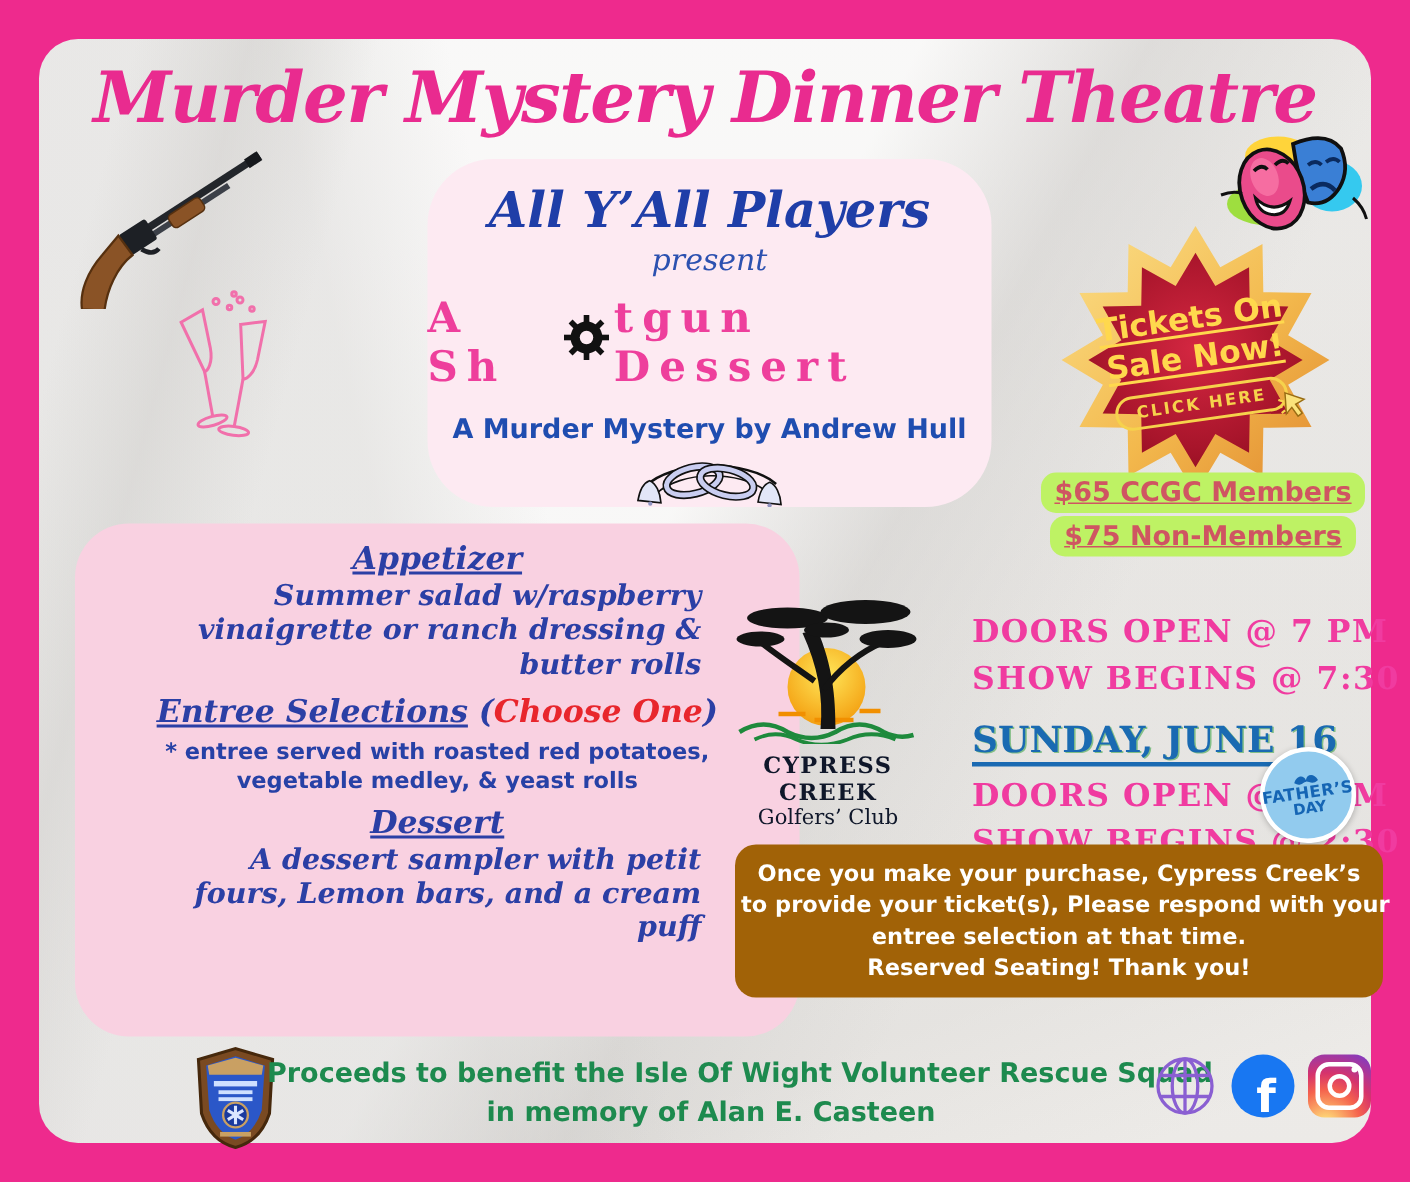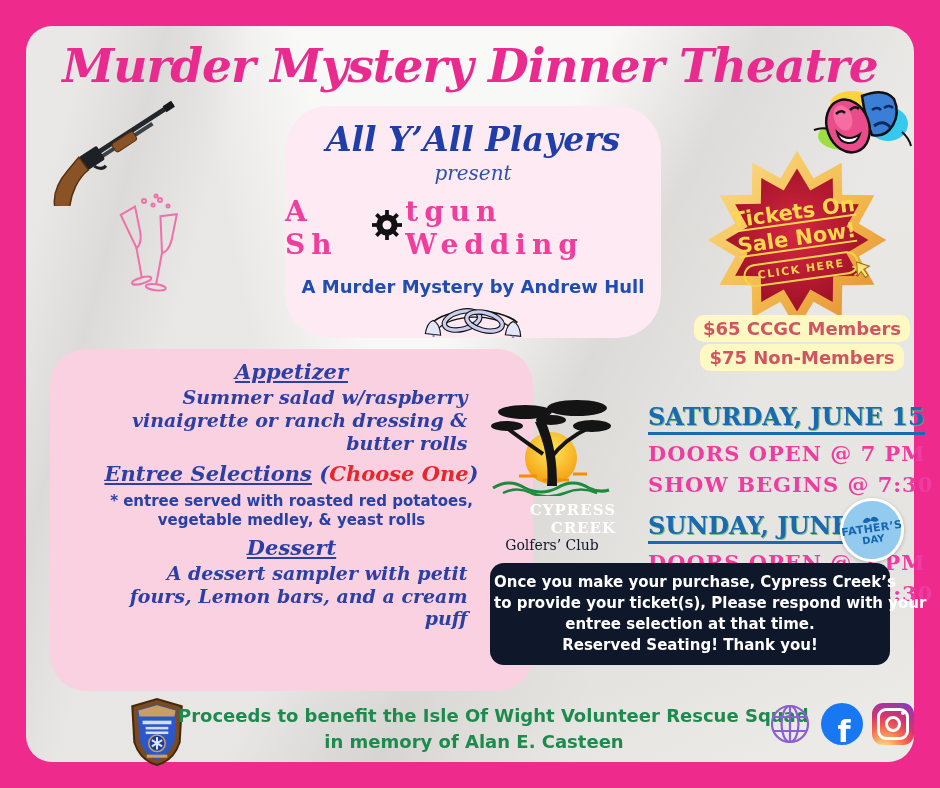--- a/index.html
+++ b/index.html
@@ -33,62 +33,62 @@
   .staroverlay{left:703px;top:146px;width:188px;height:188px;display:flex;flex-direction:column;
     align-items:center;justify-content:center;transform:rotate(-8deg);}
   .star-line{font:bold 21px "DejaVu Sans",sans-serif;color:#ffd84d;text-decoration:underline;
     text-underline-offset:3px;line-height:1.25;}
   .click-pill{margin-top:7px;position:relative;border:2px solid #f6d24c;border-radius:999px;
     padding:3px 12px;font:bold 11px "DejaVu Sans",sans-serif;color:#f6d24c;letter-spacing:1.5px;}
   .cursor{position:absolute;right:-16px;bottom:-13px;}
 
   
   .prices{left:712px;top:315px;width:180px;display:flex;flex-direction:column;align-items:center;gap:2px;}
-  .price-line{background:#fef9c3;color:#cf5562;font:bold 18px "DejaVu Sans",sans-serif;
-    padding:3px 9px;border-radius:10px;white-space:nowrap;}
+  .price-line{background:#bef264;color:#cf5562;font:bold 18px "DejaVu Sans",sans-serif;
+    padding:3px 9px;border-radius:10px;white-space:nowrap;text-decoration:underline;}
 
   
   .menu{left:50px;top:349px;width:483px;height:342px;background:#f9d1e1;border-radius:36px;
     box-sizing:border-box;padding:10px 18px;text-align:center;color:#2b3fa5;}
   .menu-h{font:italic bold 21px "DejaVu Serif",serif;text-decoration:underline;text-underline-offset:2px;}
   .menu-t{font:italic bold 19px "DejaVu Serif",serif;line-height:1.2;margin:2px auto 0;max-width:352px;text-align:right;}
   .entree-line{margin-top:7px;font:italic bold 21px "DejaVu Serif",serif;}
   .entree-line .u{text-decoration:underline;text-underline-offset:2px;}
   .entree-line .red{color:#e8262c;font-style:italic;}
   .menu ul{list-style:none;margin:6px 0 0;padding:0 0 0 26px;text-align:left;}
   .menu li{font:italic bold 19px "DejaVu Serif",serif;line-height:1.22;margin-bottom:5px;
     position:relative;padding-left:18px;}
   .menu li::before{content:"•";position:absolute;left:0;top:0;}
   .footnote{margin:6px auto 0;max-width:368px;font:bold 15px "DejaVu Sans",sans-serif;
     color:#2741a6;line-height:1.25;}
   .dessert-h{margin-top:5px;}
 
   
   .cypress{left:488px;top:396px;width:128px;text-align:center;}
-  .cypress-name{font:bold 15px "DejaVu Serif",serif;color:#ffffff;letter-spacing:1px;margin-top:1px;text-align:right;}
+  .cypress-name{font:bold 15px "DejaVu Serif",serif;color:#0f172a;letter-spacing:1px;margin-top:1px;}
   .cypress-sub{font:14px "DejaVu Serif",serif;color:#0f172a;}
 
   
   .sched{left:648px;top:402px;width:246px;}
   .day{display:inline-block;font:bold 24px "DejaVu Serif",serif;color:#1a6ab2;
     border-bottom:3px solid #1a6ab2;padding-bottom:1px;white-space:nowrap;
     text-shadow:1px 1px 0 rgba(98,178,104,.75);}
   .slot{font:bold 21px "DejaVu Serif",serif;color:#f03ba0;letter-spacing:1px;margin-top:6px;white-space:nowrap;}
   .day2{margin-top:14px;}
 
   
   .fday{left:840px;top:498px;width:58px;height:58px;border-radius:50%;background:#92cbee;
     border:3px solid #fff;box-shadow:0 1px 4px rgba(0,0,0,.25);
     display:flex;flex-direction:column;align-items:center;justify-content:center;
     transform:rotate(-8deg);}
   .fday-txt{font:bold 11px "DejaVu Sans",sans-serif;color:#1565b4;line-height:1;letter-spacing:.3px;}
   .fday-txt2{font:bold 10px "DejaVu Sans",sans-serif;color:#1565b4;line-height:1.2;}
 
   
-  .purchase{left:490px;top:563px;width:400px;background:#0f172a;border-radius:14px;
+  .purchase{left:490px;top:563px;width:432px;background:#a16207;border-radius:14px;
     box-sizing:border-box;padding:9px 4px;text-align:center;}
   .purchase div{font:bold 15px "DejaVu Sans",sans-serif;color:#fff;line-height:1.4;white-space:nowrap;}
 
   
   .footer{left:178px;top:703px;width:592px;text-align:center;}
   .footer div{font:bold 18px "DejaVu Sans",sans-serif;color:#1d8a4e;line-height:1.45;white-space:nowrap;}
   .shield{left:128px;top:697px;}
 
   
   .social{left:768px;top:702px;display:flex;gap:9px;align-items:center;}
@@ -155,21 +155,21 @@
             <rect x="10.5" y="0" width="3" height="6" transform="rotate(135 12 12)"></rect>
             <rect x="10.5" y="0" width="3" height="6" transform="rotate(180 12 12)"></rect>
             <rect x="10.5" y="0" width="3" height="6" transform="rotate(225 12 12)"></rect>
             <rect x="10.5" y="0" width="3" height="6" transform="rotate(270 12 12)"></rect>
             <rect x="10.5" y="0" width="3" height="6" transform="rotate(315 12 12)"></rect>
             <circle cx="12" cy="12" r="8.5"></circle>
           </g>
           <circle cx="12" cy="12" r="3.6" fill="#fdeaf2"></circle>
         </svg>
       </span>
-      <span>tgun Wedding</span>
+      <span>tgun Dessert</span>
     </div>
     <div class="byline">A Murder Mystery by Andrew Hull</div>
     <svg width="210" height="62" viewBox="0 0 210 62" style="margin-top:7px">
       <path d="M26,38 C58,4 152,4 186,34" stroke="#111" stroke-width="3" fill="none"></path>
       <path d="M40,46 C70,18 140,16 176,44" stroke="#111" stroke-width="2" fill="none"></path>
       <g transform="rotate(-14 85 30)">
         <ellipse cx="85" cy="30" rx="33" ry="16" stroke="#111" stroke-width="10" fill="none"></ellipse>
         <ellipse cx="85" cy="30" rx="33" ry="16" stroke="#c9cdf0" stroke-width="6" fill="none"></ellipse>
       </g>
       <g transform="rotate(14 126 32)">
@@ -264,21 +264,20 @@
       <ellipse cx="103" cy="30" rx="19" ry="6" fill="#141414"></ellipse>
       <ellipse cx="62" cy="24" rx="15" ry="5" fill="#141414"></ellipse>
       <path d="M4,92 q16,-10 32,0 q16,8 32,0 q16,-10 32,0 q10,5 20,2" stroke="#1e8a3c" stroke-width="3" fill="none"></path>
       <path d="M14,97 q14,-7 28,0 q16,7 34,0 q16,-7 32,0" stroke="#1e8a3c" stroke-width="2.5" fill="none"></path>
     </svg>
     <div class="cypress-name">CYPRESS CREEK</div>
     <div class="cypress-sub">Golfers’ Club</div>
   </div>
 
   <div class="abs sched">
-    <div class="day">SATURDAY, JUNE 15</div>
     <div class="slot">DOORS OPEN @ 7 PM</div>
     <div class="slot">SHOW BEGINS @ 7:30</div>
     <div class="day day2">SUNDAY, JUNE 16</div>
     <div class="slot">DOORS OPEN @ 2 PM</div>
     <div class="slot">SHOW BEGINS @ 2:30</div>
   </div>
 
   <div class="abs fday">
     <svg width="20" height="8" viewBox="0 0 18 8">
       <path d="M1,6 C3,1 8,1 9,5 C10,1 15,1 17,6 C13,9 11,6 9,6 C7,6 5,9 1,6 Z" fill="#1565b4"></path>

